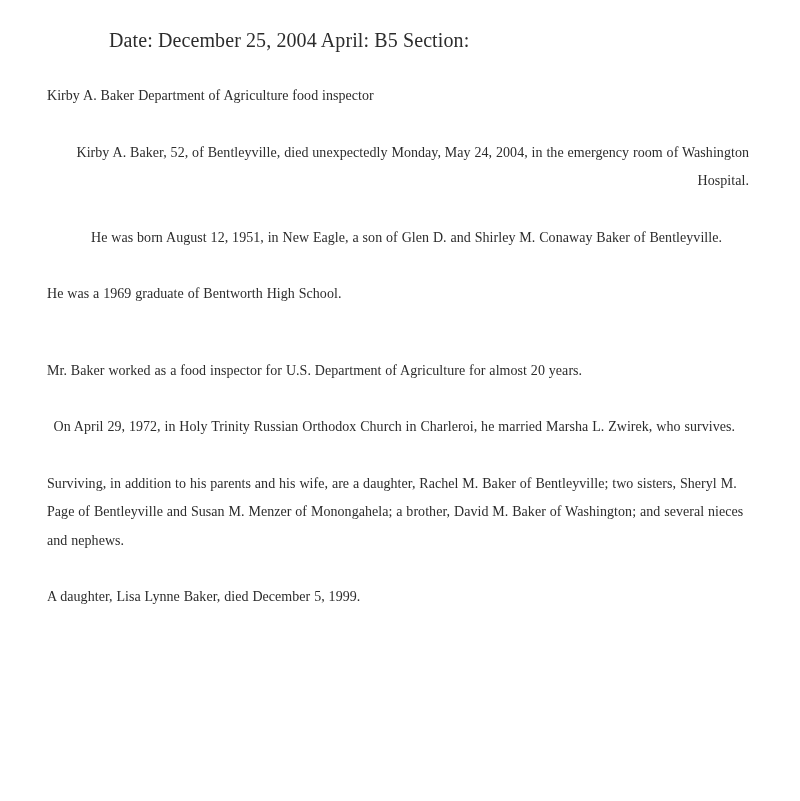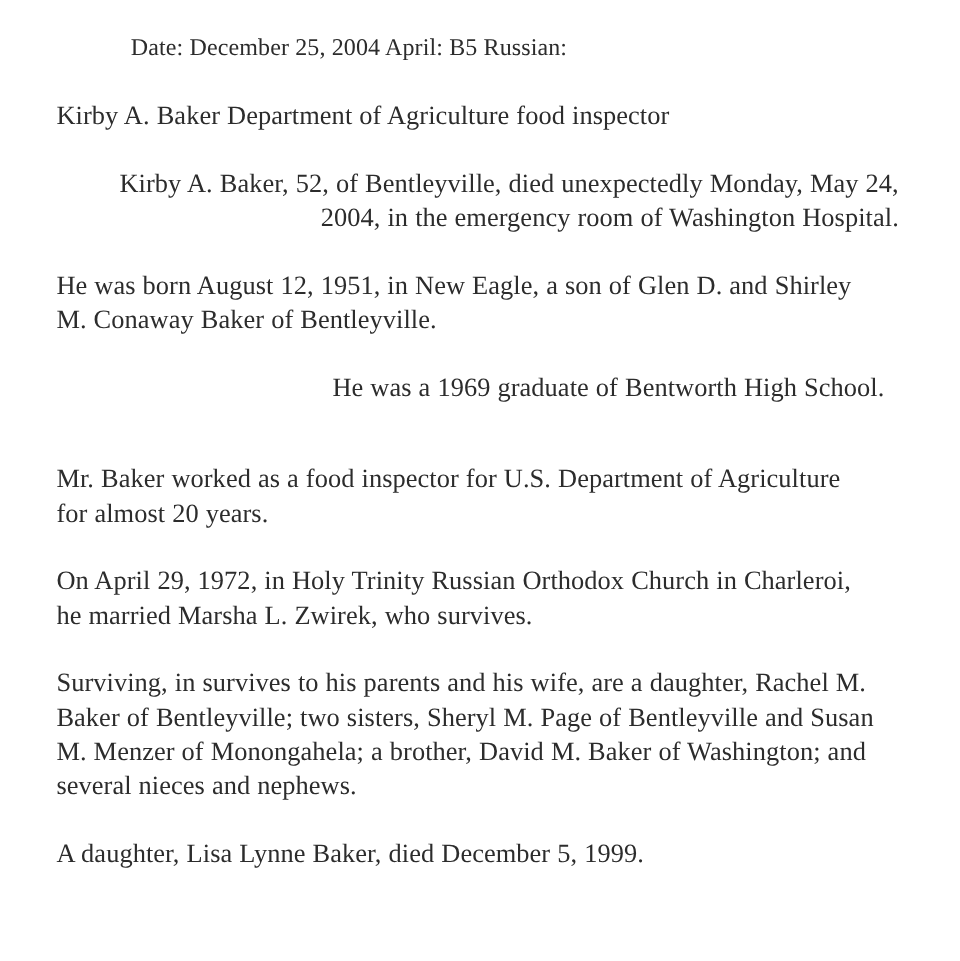--- a/index.html
+++ b/index.html
@@ -27,55 +27,55 @@
 
   .header-line {
     font-size: 20px;
     line-height: 28px;
     margin: 0 0 28px 0;
     padding-left: 62px;
     letter-spacing: 0.1px;
   }
 
   .para {
-    font-size: 22px;
+    font-size: 14px;
     line-height: 28.5px;
     margin: 0 0 28px 0;
     text-align: left;
     max-width: 712px;
     letter-spacing: 0.05px;
     word-spacing: 0.3px;
   }
 
   .para:last-child {
     margin-bottom: 0;
   }
 
   b, .b {
     font-weight: normal;
   }
 
   
   .p-lede      { max-width: 660px; }
   .p-summary   { max-width: 702px; text-align: right; }
-  .p-born      { max-width: 690px; }
-  .p-school    { max-width: 690px; text-align: right; }
+  .p-born      { max-width: 690px; margin-left: 44px; }
+  .p-school    { max-width: 690px; }
   .p-work      { max-width: 672px; margin-top: 48px; }
   .p-church    { max-width: 712px; }
-  .p-married   { max-width: 688px; }
+  .p-married   { max-width: 688px; text-align: right; }
   .p-surviving { max-width: 706px; }
   .p-daughter  { max-width: 700px; }
 </style>
 </head>
 <body>
 
 <div id="document-page">
 
   <p class="header-line">
-    <b>Date:</b><span> </span><span>December 25, 2004</span><span> </span><b>April:</b><span> </span><span>B5</span><span> </span><b>Russian:</b><span></span>
+    <b>Date:</b><span> </span><span>December 25, 2004</span><span> </span><b>April:</b><span> </span><span>B5</span><span> </span><b>Section:</b><span></span>
   </p>
 
   <p class="para p-lede">
     <b>Kirby</b><span> </span><span>A.</span><span> </span><b>Baker</b><span> </span><span>Department of Agriculture food inspector</span>
   </p>
 
   <p class="para p-summary">
     <b>Kirby</b><span> </span><span>A.</span><span> </span><b>Baker</b><span>, 52, of Bentleyville, died unexpectedly Monday, May 24, 2004, in the emergency room of Washington Hospital.</span>
   </p>
 
@@ -90,20 +90,20 @@
   <p class="para p-work">
     <span>Mr. </span><b>Baker</b><span> worked as a food inspector for U.S. Department of Agriculture for almost 20 years.</span>
   </p>
 
 
   <p class="para p-married">
     <span>On April 29, 1972, in Holy Trinity Russian Orthodox Church in Charleroi, he married Marsha L. Zwirek, who survives.</span>
   </p>
 
   <p class="para p-surviving">
-    <span>Surviving, in survives to his parents and his wife, are a daughter, Rachel M. </span><b>Baker</b><span> of Bentleyville; two sisters, Sheryl M. Page of Bentleyville and Susan M. Menzer of Monongahela; a brother, David M. </span><b>Baker</b><span> of Washington; and several nieces and nephews.</span>
+    <span>Surviving, in addition to his parents and his wife, are a daughter, Rachel M. </span><b>Baker</b><span> of Bentleyville; two sisters, Sheryl M. Page of Bentleyville and Susan M. Menzer of Monongahela; a brother, David M. </span><b>Baker</b><span> of Washington; and several nieces and nephews.</span>
   </p>
 
   <p class="para p-daughter">
     <span>A daughter, Lisa Lynne </span><b>Baker</b><span>, died December 5, 1999.</span>
   </p>
 
 </div>
 
 </body></html>

